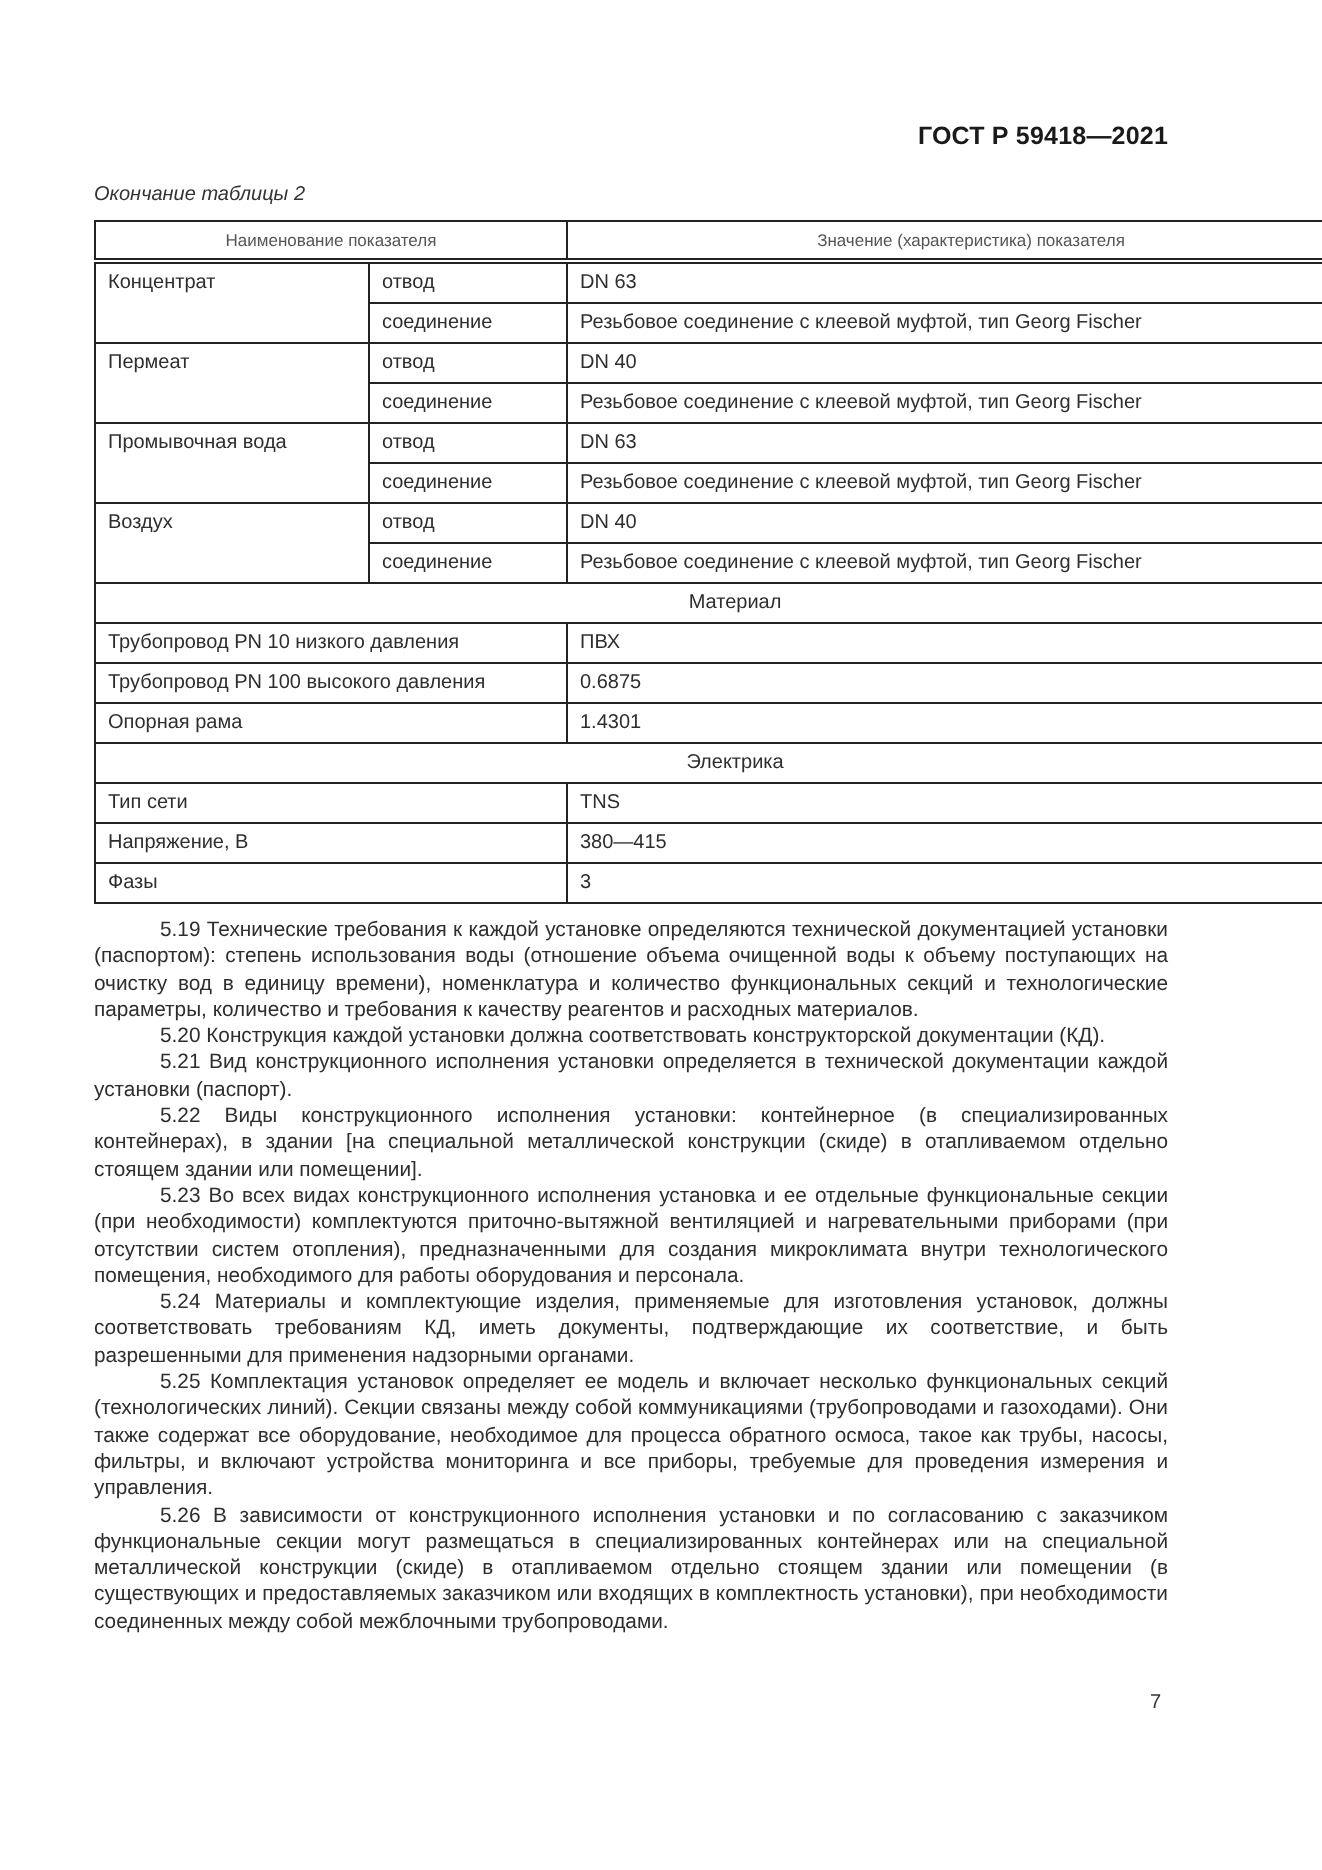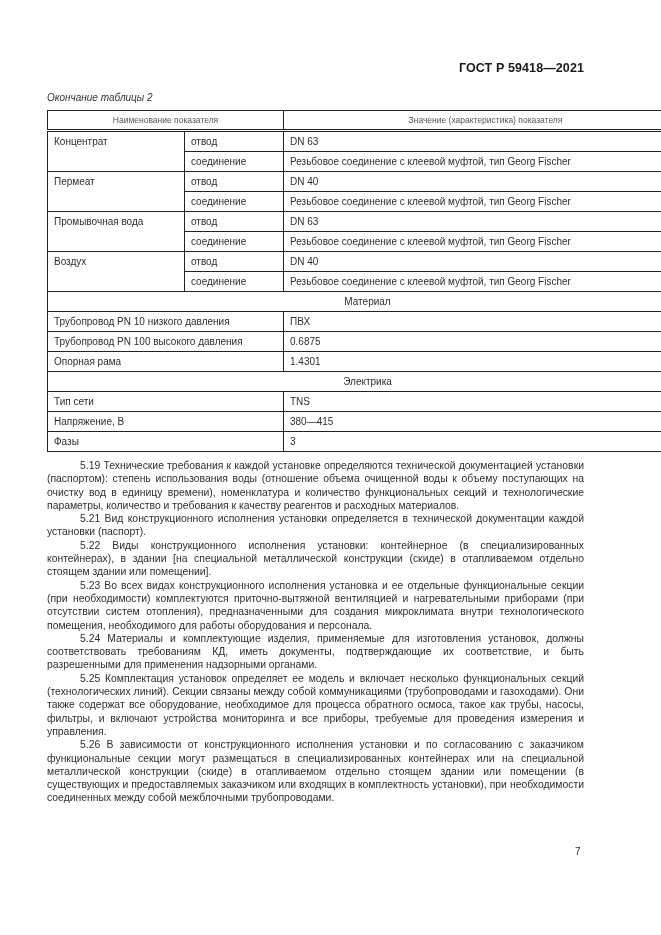--- a/index.html
+++ b/index.html
@@ -119,20 +119,21 @@
     </tr>
     <tr>
       <td colspan="2">Фазы</td>
       <td class="c3">3</td>
     </tr>
   </tbody>
 </table>
 
 <div class="body-text">
   <p>5.19 Технические требования к каждой установке определяются технической документацией установки (паспортом): степень использования воды (отношение объема очищенной воды к объему поступающих на очистку вод в единицу времени), номенклатура и количество функциональных секций и технологические параметры, количество и требования к качеству реагентов и расходных материалов.</p>
+  <p>5.20 Конструкция каждой установки должна соответствовать конструкторской документации (КД).</p>
   <p>5.21 Вид конструкционного исполнения установки определяется в технической документации каждой установки (паспорт).</p>
   <p>5.22 Виды конструкционного исполнения установки: контейнерное (в специализированных контейнерах), в здании [на специальной металлической конструкции (скиде) в отапливаемом отдельно стоящем здании или помещении].</p>
   <p>5.23 Во всех видах конструкционного исполнения установка и ее отдельные функциональные секции (при необходимости) комплектуются приточно-вытяжной вентиляцией и нагревательными приборами (при отсутствии систем отопления), предназначенными для создания микроклимата внутри технологического помещения, необходимого для работы оборудования и персонала.</p>
   <p>5.24 Материалы и комплектующие изделия, применяемые для изготовления установок, должны соответствовать требованиям КД, иметь документы, подтверждающие их соответствие, и быть разрешенными для применения надзорными органами.</p>
   <p>5.25 Комплектация установок определяет ее модель и включает несколько функциональных секций (технологических линий). Секции связаны между собой коммуникациями (трубопроводами и газоходами). Они также содержат все оборудование, необходимое для процесса обратного осмоса, такое как трубы, насосы, фильтры, и включают устройства мониторинга и все приборы, требуемые для проведения измерения и управления.</p>
   <p>5.26 В зависимости от конструкционного исполнения установки и по согласованию с заказчиком функциональные секции могут размещаться в специализированных контейнерах или на специальной металлической конструкции (скиде) в отапливаемом отдельно стоящем здании или помещении (в существующих и предоставляемых заказчиком или входящих в комплектность установки), при необходимости соединенных между собой межблочными трубопроводами.</p>
 </div>
 
 <div class="page-num">7</div>
 

